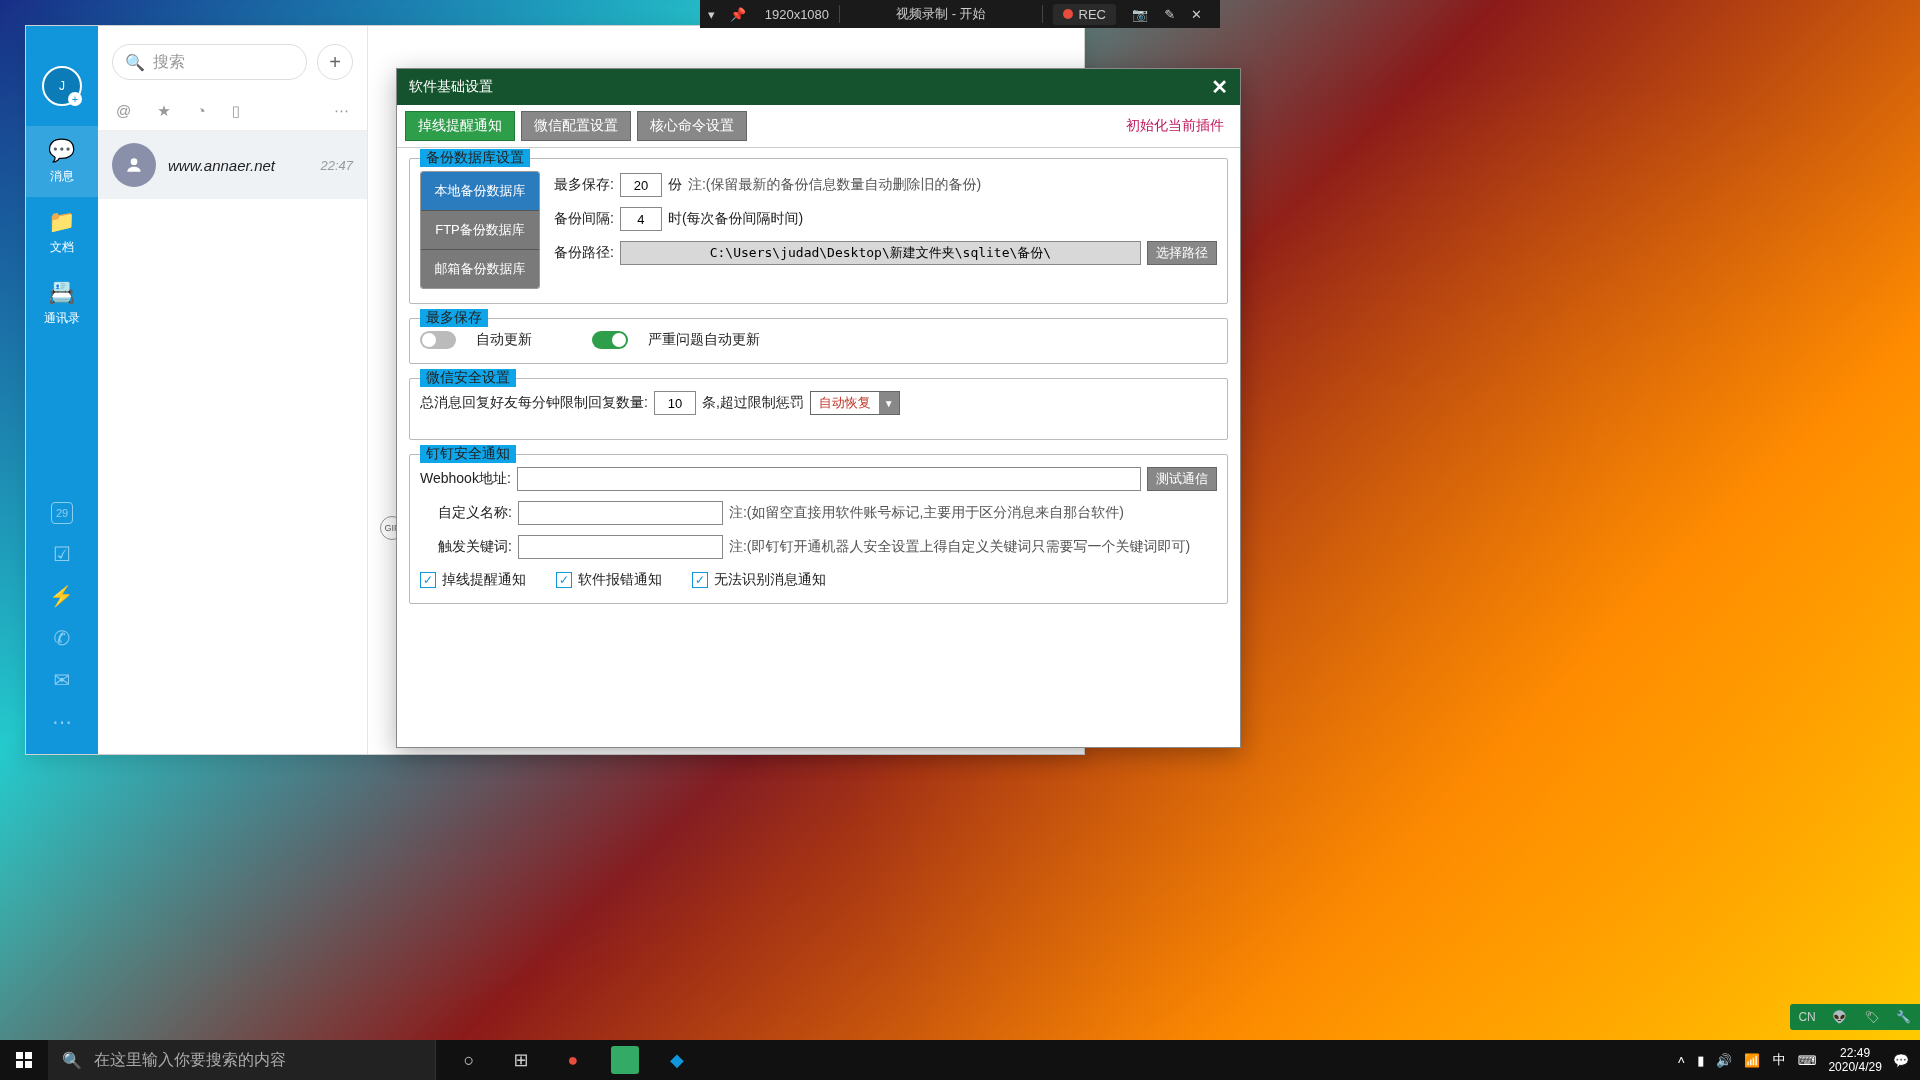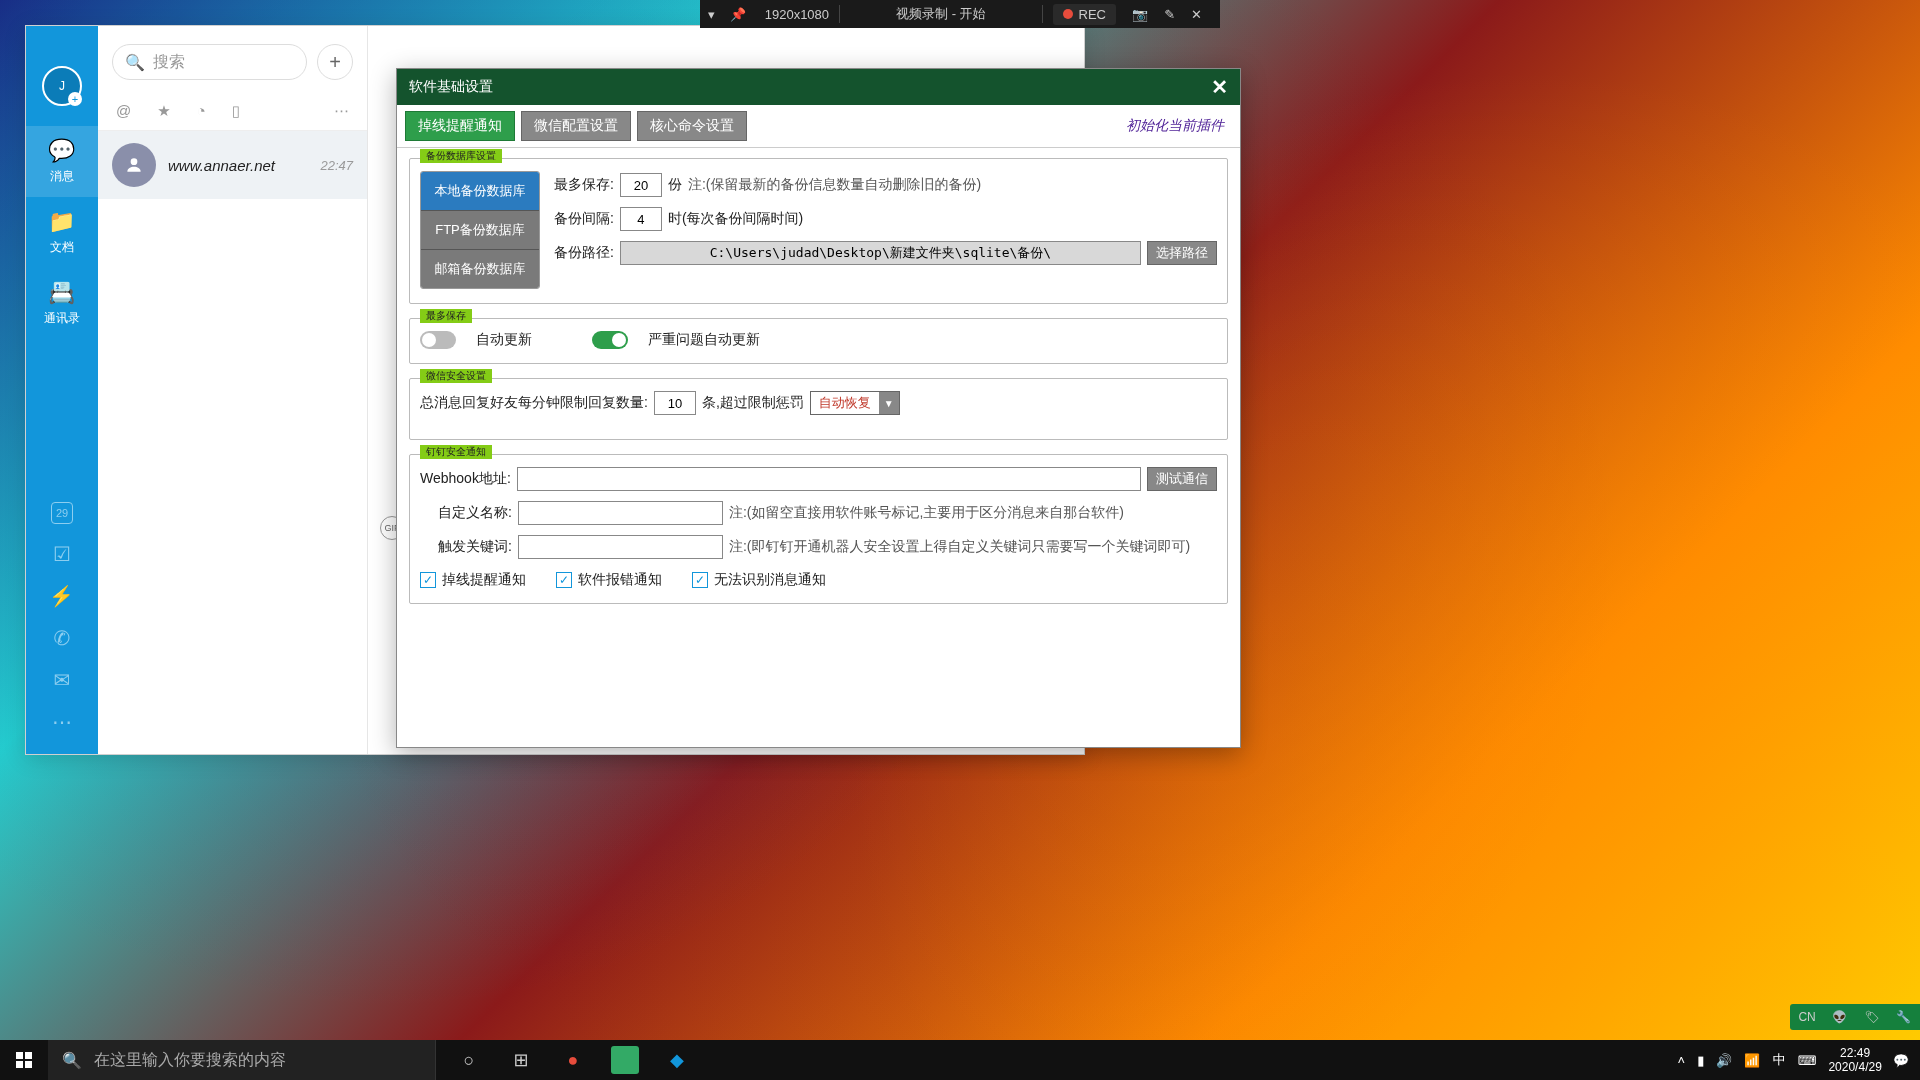--- a/index.html
+++ b/index.html
@@ -44,25 +44,25 @@
 .chat-main { flex: 1; position: relative; background: #fff; }
 .gif-badge { position: absolute; left: 12px; top: 490px; width: 24px; height: 24px; border: 1px solid #999; border-radius: 50%; font-size: 9px; display: flex; align-items: center; justify-content: center; color: #666; }
 
 
 .settings-dialog { position: absolute; left: 396px; top: 68px; width: 845px; height: 680px; background: #fff; border: 1px solid #888; box-shadow: 0 6px 24px rgba(0,0,0,0.3); z-index: 50; }
 .dlg-header { height: 36px; background: #14532d; color: #fff; display: flex; align-items: center; padding: 0 12px; font-size: 14px; }
 .dlg-close { margin-left: auto; font-size: 20px; cursor: pointer; font-weight: bold; }
 .dlg-tabs-row { display: flex; align-items: center; padding: 6px 8px; gap: 6px; border-bottom: 1px solid #ccc; }
 .dlg-tab { padding: 5px 12px; font-size: 14px; background: #888; color: #fff; border: 1px solid #666; cursor: pointer; }
 .dlg-tab.active { background: #2e9e4b; border-color: #1e7a36; }
-.init-link { margin-left: auto; color: #4c1d95; font-size: 14px; cursor: pointer; padding-right: 8px; font-style: italic; }
+.init-link { margin-left: auto; color: #be185d; font-size: 14px; cursor: pointer; padding-right: 8px; }
 
 .dlg-body { padding: 10px 12px; font-size: 14px; color: #222; }
 .fieldset { border: 1px solid #bbb; border-radius: 2px; padding: 12px 10px 14px; margin-bottom: 14px; position: relative; }
-.fieldset .legend { position: absolute; top: -10px; left: 10px; background: #84cc16; padding: 0 6px; font-size: 10px; }
+.fieldset .legend { position: absolute; top: -10px; left: 10px; background: #0ea5e9; padding: 0 6px; font-size: 14px; }
 
 .backup-layout { display: flex; gap: 14px; }
 .db-tabs { display: flex; flex-direction: column; gap: 0; border: 1px solid #999; border-radius: 3px; overflow: hidden; }
 .db-tab { width: 118px; padding: 10px 6px; text-align: center; font-size: 13px; background: #7a7a7a; color: #fff; border-bottom: 1px solid #555; cursor: pointer; }
 .db-tab.active { background: #2b7bbf; }
 .db-tab:last-child { border-bottom: none; }
 .backup-fields { flex: 1; display: flex; flex-direction: column; gap: 10px; padding-top: 2px; }
 .field-row { display: flex; align-items: center; gap: 6px; font-size: 14px; }
 .field-row input[type=text] { height: 24px; border: 1px solid #888; padding: 0 6px; text-align: center; font-size: 13px; }
 .hint { color: #555; }

